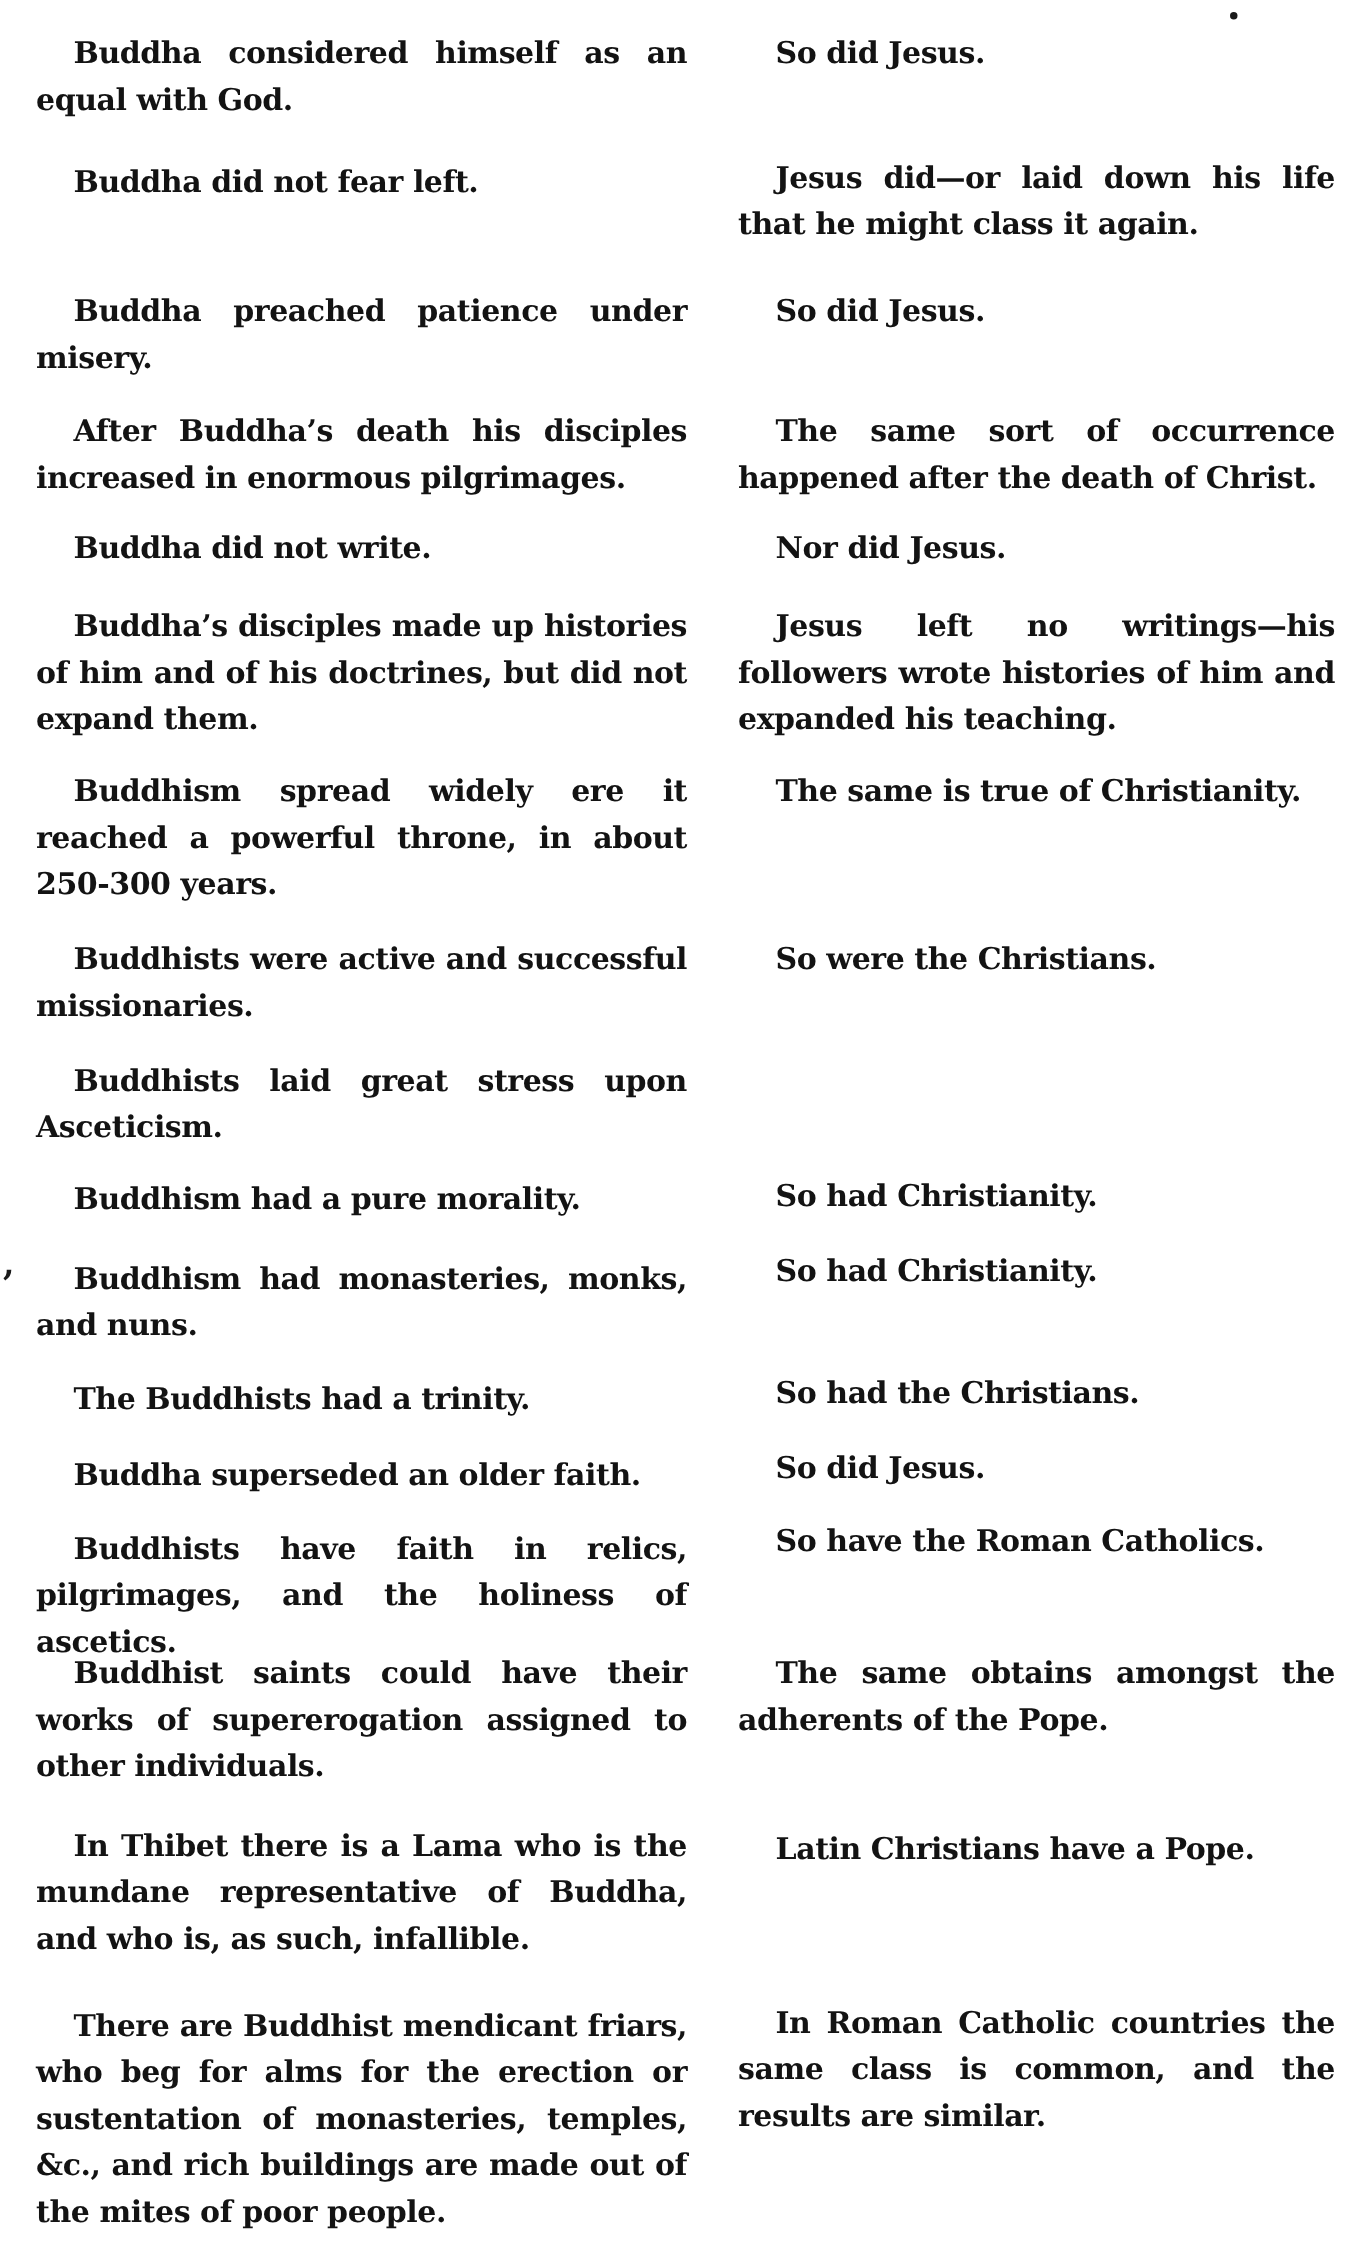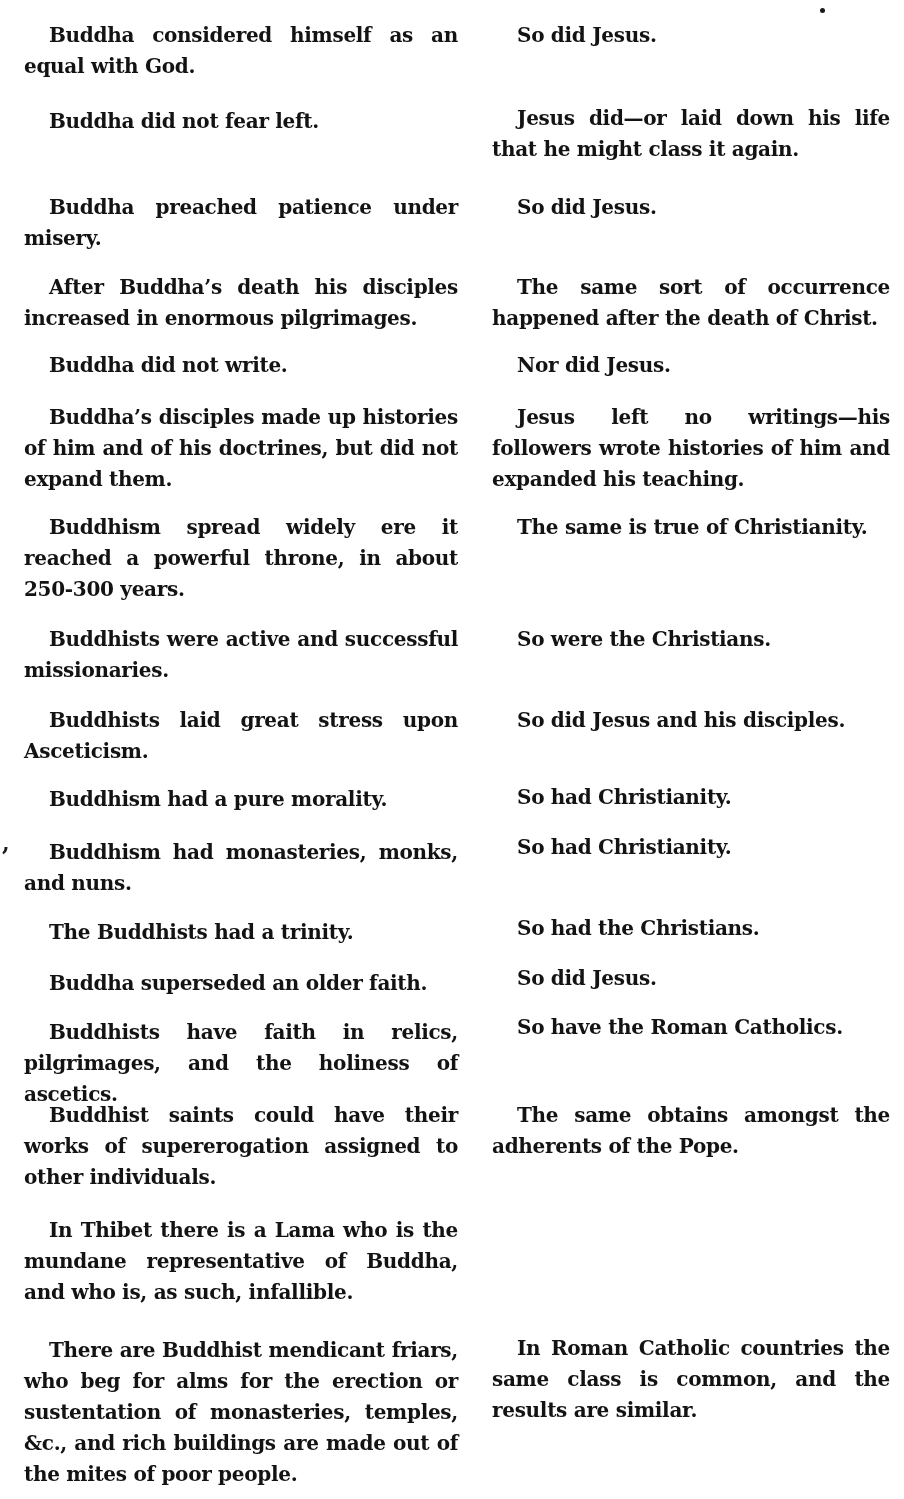--- a/index.html
+++ b/index.html
@@ -74,38 +74,38 @@
   <p class="para lp" style="top:402px">Buddha’s disciples made up histories of him and of his doctrines, but did not expand them.</p>
   <p class="para rp" style="top:402px">Jesus left no writings—his followers wrote histories of him and expanded his teaching.</p>
 
   <p class="para lp" style="top:512px">Buddhism spread widely ere it reached a powerful throne, in about 250-300 years.</p>
   <p class="para rp" style="top:512px">The same is true of Christianity.</p>
 
   <p class="para lp" style="top:624px">Buddhists were active and successful missionaries.</p>
   <p class="para rp" style="top:624px">So were the Christians.</p>
 
   <p class="para lp" style="top:705px">Buddhists laid great stress upon Asceticism.</p>
-  <p class="para rp" style="top:705px">So did Jesus and his disciples.</p>
 
   <p class="para lp" style="top:784px">Buddhism had a pure morality.</p>
   <p class="para rp" style="top:782px">So had Christianity.</p>
 
   <p class="para lp" style="top:837px">Buddhism had monasteries, monks, and nuns.</p>
   <p class="para rp" style="top:832px">So had Christianity.</p>
 
   <p class="para lp" style="top:917px">The Buddhists had a trinity.</p>
   <p class="para rp" style="top:913px">So had the Christians.</p>
 
   <p class="para lp" style="top:968px">Buddha superseded an older faith.</p>
   <p class="para rp" style="top:963px">So did Jesus.</p>
 
   <p class="para lp" style="top:1017px">Buddhists have faith in relics, pilgrimages, and the holiness of ascetics.</p>
   <p class="para rp" style="top:1012px">So have the Roman Catholics.</p>
 
   <p class="para lp" style="top:1100px">Buddhist saints could have their works of supererogation assigned to other individuals.</p>
   <p class="para rp" style="top:1100px">The same obtains amongst the adherents of the Pope.</p>
 
   <p class="para lp" style="top:1215px">In Thibet there is a Lama who is the mundane representative of Buddha, and who is, as such, infallible.</p>
+  <p class="para rp" style="top:1217px">Latin Christians have a Pope.</p>
 
   <p class="para lp" style="top:1335px">There are Buddhist mendicant friars, who beg for alms for the erection or sustentation of monasteries, temples, &amp;c., and rich buildings are made out of the mites of poor people.</p>
   <p class="para rp" style="top:1333px">In Roman Catholic countries the same class is common, and the results are similar.</p>
 
 </div>
 
 </body></html>

